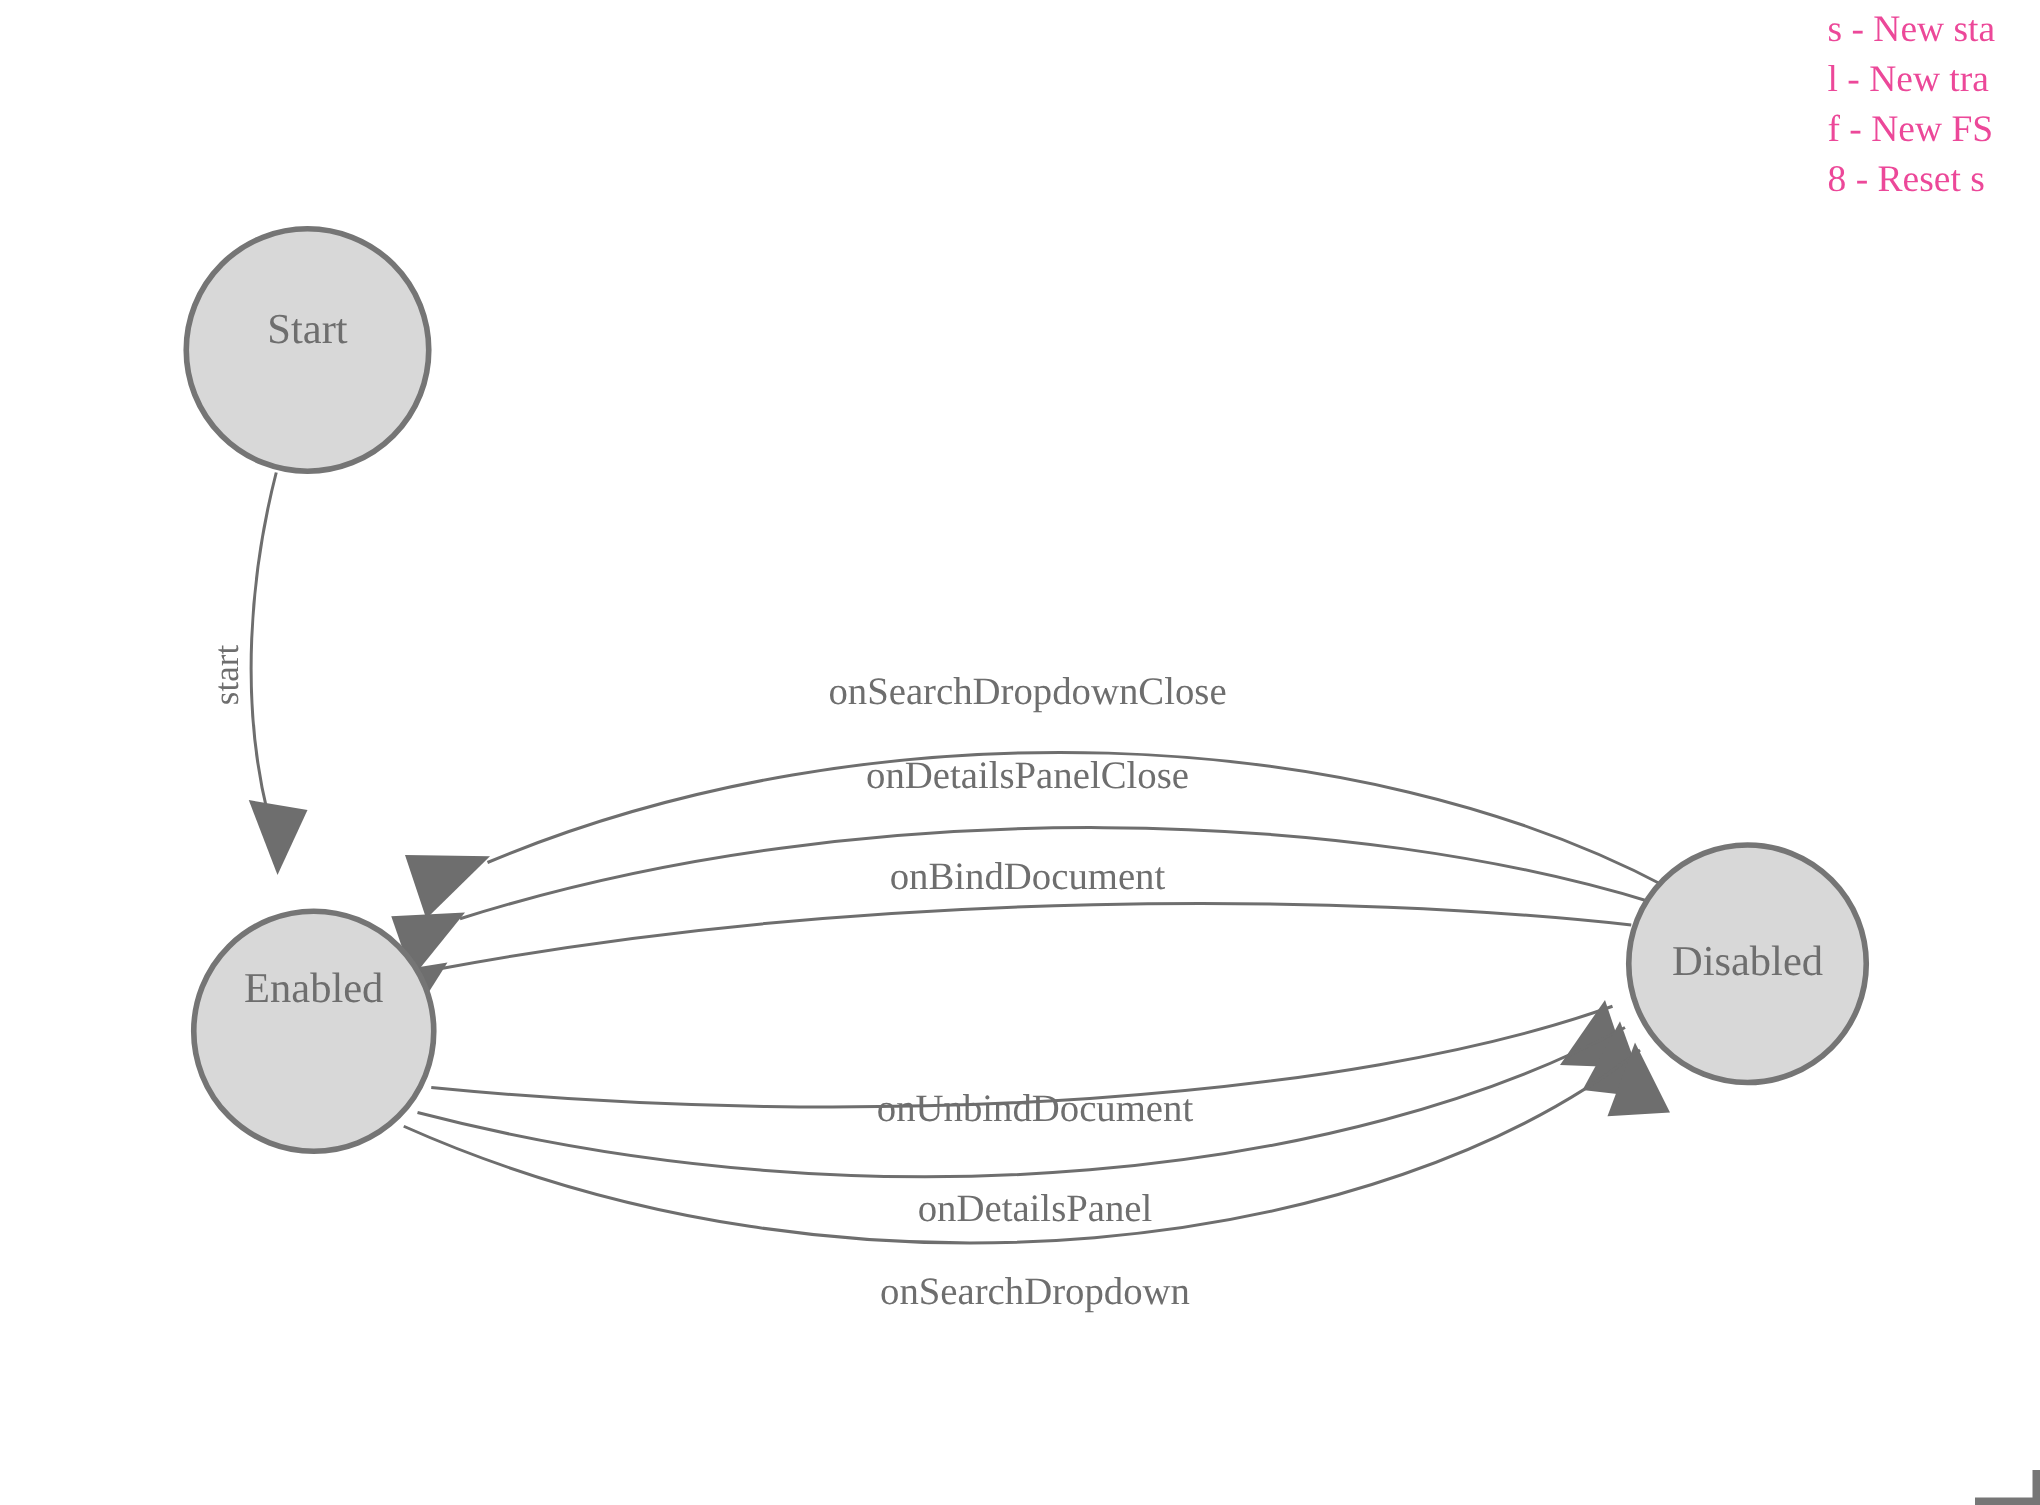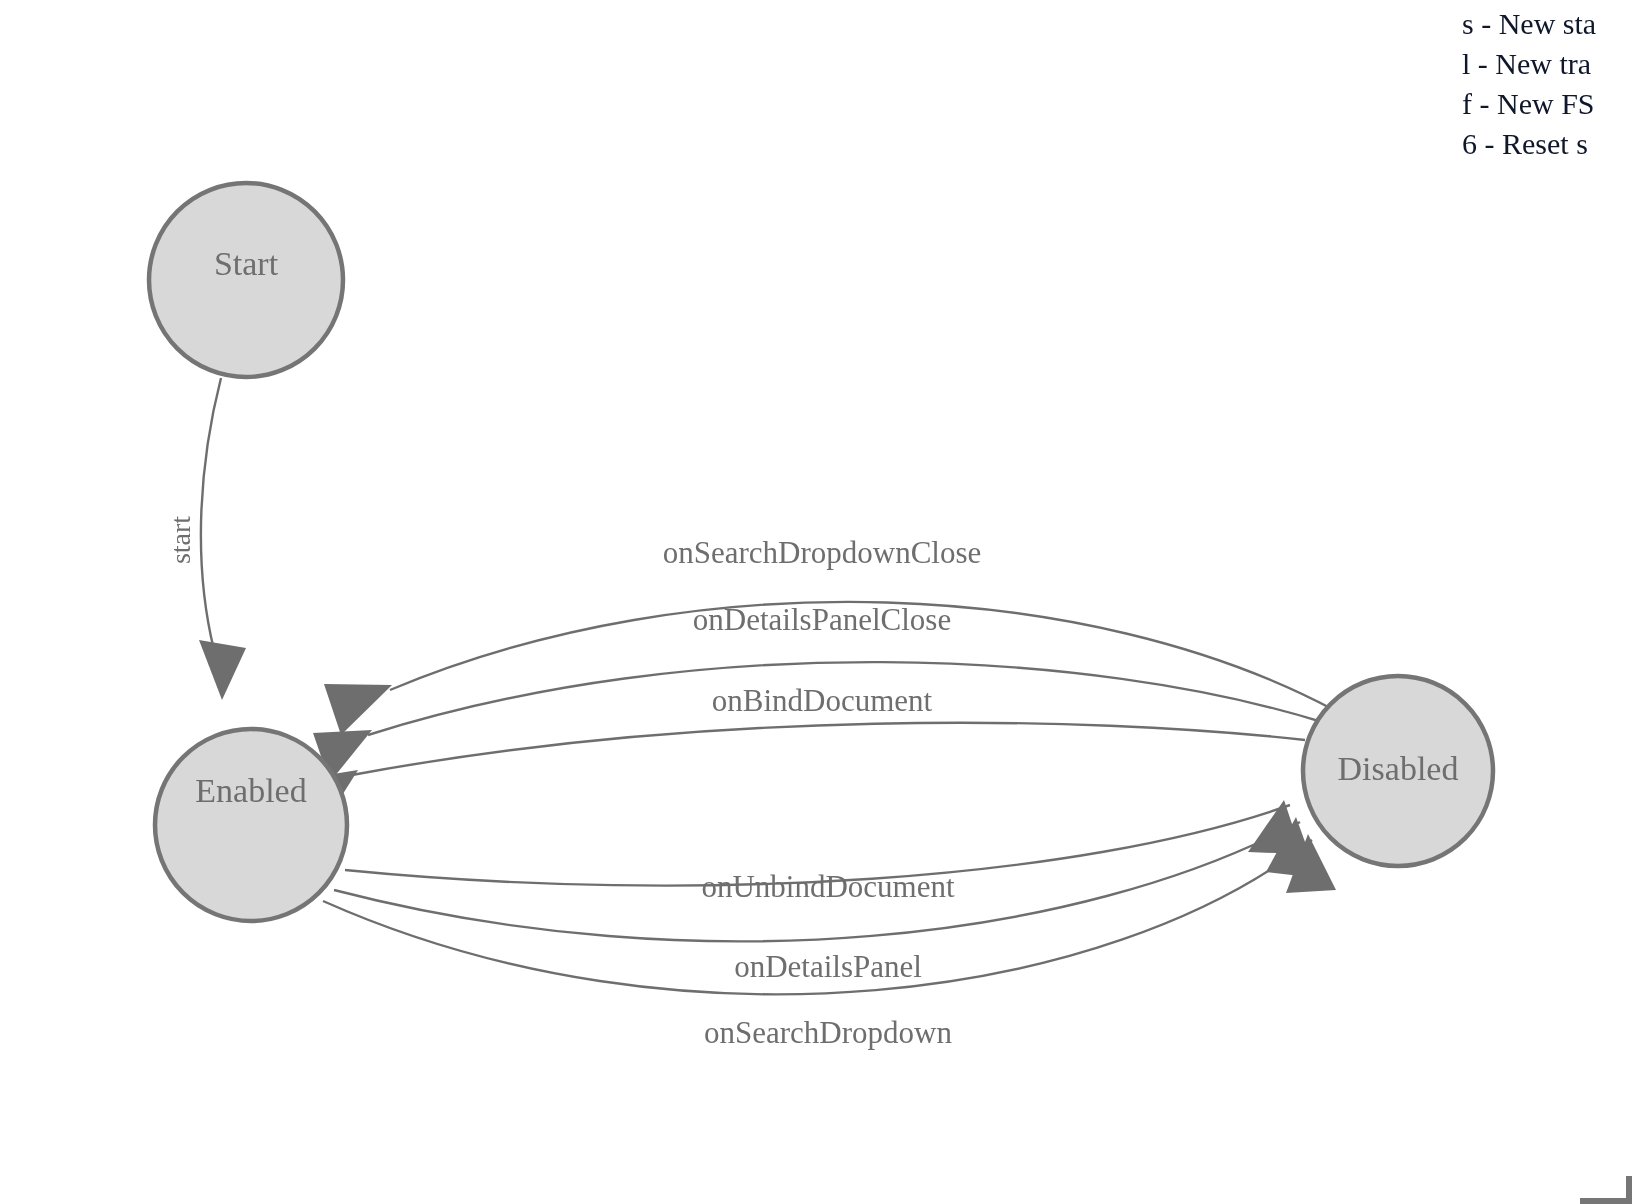--- a/index.html
+++ b/index.html
@@ -65,21 +65,21 @@
     top: 0;
     width: 200px;
     padding-top: 4px;
     overflow: hidden;
     pointer-events: auto;
   }
   .help-line {
     font-family: "Liberation Serif", "DejaVu Serif", serif;
     font-size: 30px;
     line-height: 40px;
-    color: #0f172a;
+    color: #ec4899;
     white-space: nowrap;
     margin-left: 30px;
   }
   #resize-grip {
     position: absolute;
     right: 0;
     bottom: 0;
     width: 52px;
     height: 14px;
   }
@@ -163,21 +163,21 @@
       <circle class="state-circle" cx="1398" cy="771" r="95"></circle>
       <text class="state-label" x="1398" y="772">Disabled</text>
     </g>
 
   </svg>
 
   <div id="help-overlay">
     <div class="help-line">s - New sta</div>
     <div class="help-line">l - New tra</div>
     <div class="help-line">f - New FS</div>
-    <div class="help-line">6 - Reset s</div>
+    <div class="help-line">8 - Reset s</div>
   </div>
 
   <div id="resize-grip">
     <div class="bar-h"></div>
     <div class="bar-v"></div>
   </div>
 
 </div>
 
 </body></html>

